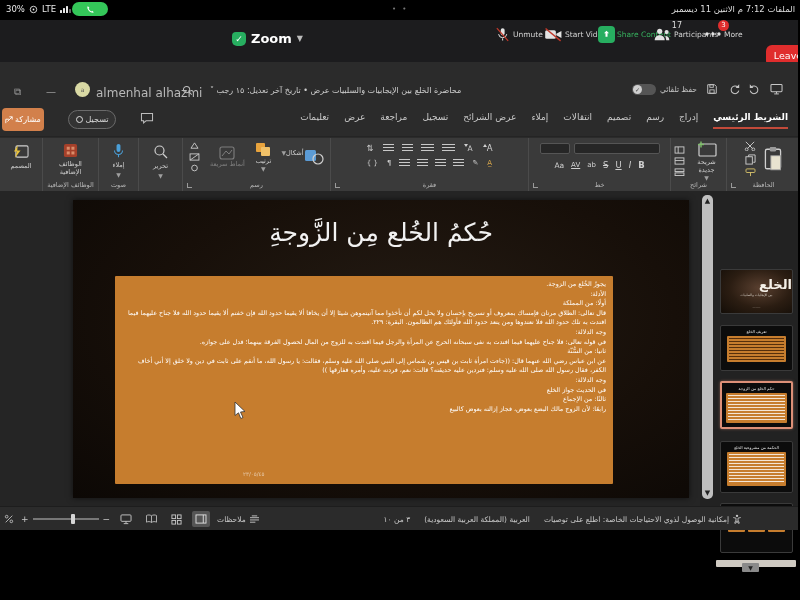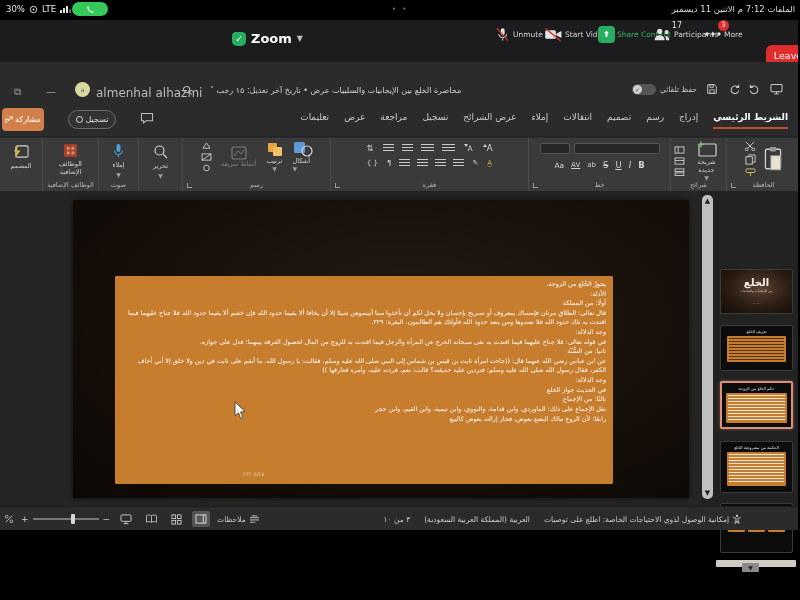--- a/index.html
+++ b/index.html
@@ -84,21 +84,21 @@
   
   #sidebar { position:absolute; top:129px; left:700px; width:100px; height:315px; background:#222; }
   #thumb-scrollbar { position:absolute; left:2px; top:4px; width:11px; height:304px; background:#bfbfbf; border-radius:5px; }
   #thumb-scrollbar .arr { position:absolute; left:0; width:11px; color:#222; font-size:7px; text-align:center; }
   .thumb { position:absolute; left:20px; width:73px; background:#0c0c0c; border:1px solid #3a3a3a; border-radius:2px; overflow:hidden; }
   .thumb .t-title { color:#e8e8e8; font-size:4px; text-align:center; margin-top:3px; direction:rtl; white-space:nowrap; overflow:hidden; }
   .t-box { margin:2px auto 3px; background:#c67d2e; border-radius:1px; position:relative; }
   .t-lines-w { position:absolute; inset:2px; background:repeating-linear-gradient(to bottom, rgba(255,255,255,.8) 0 1px, transparent 1px 3px); }
   .t-lines-d { position:absolute; inset:2px; background:repeating-linear-gradient(to bottom, rgba(66,33,5,.85) 0 1px, transparent 1px 3px); }
   #thumb-1 { background:radial-gradient(ellipse at 55% 42%, #5a4030 0%, #2b1d12 55%, #130d07 100%); }
-  #thumb-1 .big { color:#f5f0e8; font-size:10px; font-weight:bold; text-align:center; margin-top:7px; direction:rtl; }
+  #thumb-1 .big { color:#f5f0e8; font-size:13px; font-weight:bold; margin-top:7px; direction:rtl; }
   #thumb-1 .sub { color:#d8d2c8; font-size:3.2px; text-align:center; direction:rtl; margin-top:1px; }
   #thumb-1 .foot { color:#b7b0a4; font-size:2.6px; text-align:center; margin-top:9px; }
   #thumb-3 { border:2px solid #dd9078; box-shadow:0 0 3px rgba(221,144,120,.5); }
   .t-sq-row { display:flex; justify-content:center; gap:3px; margin-top:3px; }
   .t-sq { width:17px; height:17px; background:#c67d2e; border-radius:1px; position:relative; }
   #thumb-sliver { position:absolute; left:16px; top:369px; width:80px; height:7px; background:#cfcac2; border-radius:1px; }
   #thumb-collapse { position:absolute; left:42px; top:372px; width:17px; height:9px; background:#8a8a8a; border-radius:1px; color:#222; font-size:6px; line-height:9px; text-align:center; }
 
   
   #statusbar { position:absolute; top:444px; left:0; width:800px; height:24px; background:#2b2b2b; border-top:1px solid #1d1d1d; color:#c9c9c9; }
@@ -389,21 +389,21 @@
           <span class="bars"></span>
           <span class="glyphbtn" style="font-size:7px">¶</span>
           <span class="glyphbtn" style="font-size:7px">{ }</span>
         </div>
         <div class="dlg"></div>
         <div class="glabel">فقرة</div>
       </div>
 
       <div class="rgroup" style="width:148px">
         <div class="rrow" style="gap:9px">
-          <span style="display:flex;flex-direction:column;align-items:flex-end">
+          <span style="display:flex;flex-direction:row;align-items:flex-start">
             <svg width="20" height="16" viewBox="0 0 20 16">
                 <rect x="1" y="1" width="11" height="11" rx="1.5" fill="#5b9bd5"></rect>
                 <circle cx="14" cy="10" r="5" fill="none" stroke="#cfcfcf" stroke-width="1.2"></circle>
               </svg>
             <span class="minilabel">أشكال</span>
             <span class="chev">▼</span>
           </span>
           <span style="display:flex;flex-direction:column;align-items:center">
             <svg width="18" height="16" viewBox="0 0 18 16">
                 <rect x="2" y="2" width="9" height="9" rx="1" fill="#e8a33d"></rect>
@@ -480,33 +480,33 @@
               <rect x="4" y="2" width="13" height="12" rx="1.5" fill="none" stroke="#cfcfcf" stroke-width="1.1"></rect>
               <path d="M6 1L2 8h3l-2 7 6-8H5.5z" fill="#e8c23d"></path>
             </svg>
           <span class="minilabel">المصمم</span>
         </div>
       </div>
     </div>
 
     <div id="workarea">
       <div id="slide">
+        <div id="slide-title">حُكمُ الخُلع مِن الزَّوجةِ</div>
         <div id="slide-body">
           <div class="bl">يجوزُ الخُلع من الزوجة.</div>
           <div class="bl">الأدلة:</div>
           <div class="bl">أولًا: من المملكة</div>
           <div class="bl">قال تعالى: الطلاق مرتان فإمساك بمعروف أو تسريح بإحسان ولا يحل لكم أن تأخذوا مما آتيتموهن شيئا إلا أن يخافا ألا يقيما حدود الله فإن خفتم ألا يقيما حدود الله فلا جناح عليهما فيما افتدت به تلك حدود الله فلا تعتدوها ومن يتعد حدود الله فأولئك هم الظالمون. البقرة: ٢٢٩.</div>
           <div class="bl">وجه الدلالة:</div>
           <div class="bl">في قوله تعالى: فلا جناح عليهما فيما افتدت به نفى سبحانه الحرج عن المرأة والرجل فيما افتدت به للزوج من المال لحصول الفرقة بينهما؛ فدل على جوازه.</div>
           <div class="bl">ثانيا: من السُّنّة</div>
           <div class="bl">عن ابن عباس رضي الله عنهما قال: ((جاءت امرأة ثابت بن قيس بن شماس إلى النبي صلى الله عليه وسلم، فقالت: يا رسول الله، ما أنقم على ثابت في دين ولا خلق إلا أني أخاف الكفر، فقال رسول الله صلى الله عليه وسلم: فتردين عليه حديقته؟ قالت: نعم، فردته عليه، وأمره ففارقها ))</div>
           <div class="bl">وجه الدلالة:</div>
           <div class="bl">في الحديث جواز الخلع</div>
           <div class="bl">ثالثًا: من الإجماع</div>
-          <div class="bl">نقل الإجماع على ذلك: الماوردي، وابن قدامة، والنووي، وابن تيمية، وابن القيم، وابن حجر</div>
           <div class="bl">رابعًا: لأن الزوج مالك البضع بعوض، فجاز إزالته بعوض كالبيع</div>
           <div id="date-stamp">٢٣/٠٥/٤٥</div>
         </div>
       </div>
     </div>
 
     <div id="sidebar">
       <div id="thumb-scrollbar">
         <span class="arr" style="top:2px">▲</span>
         <span class="arr" style="bottom:2px">▼</span>

